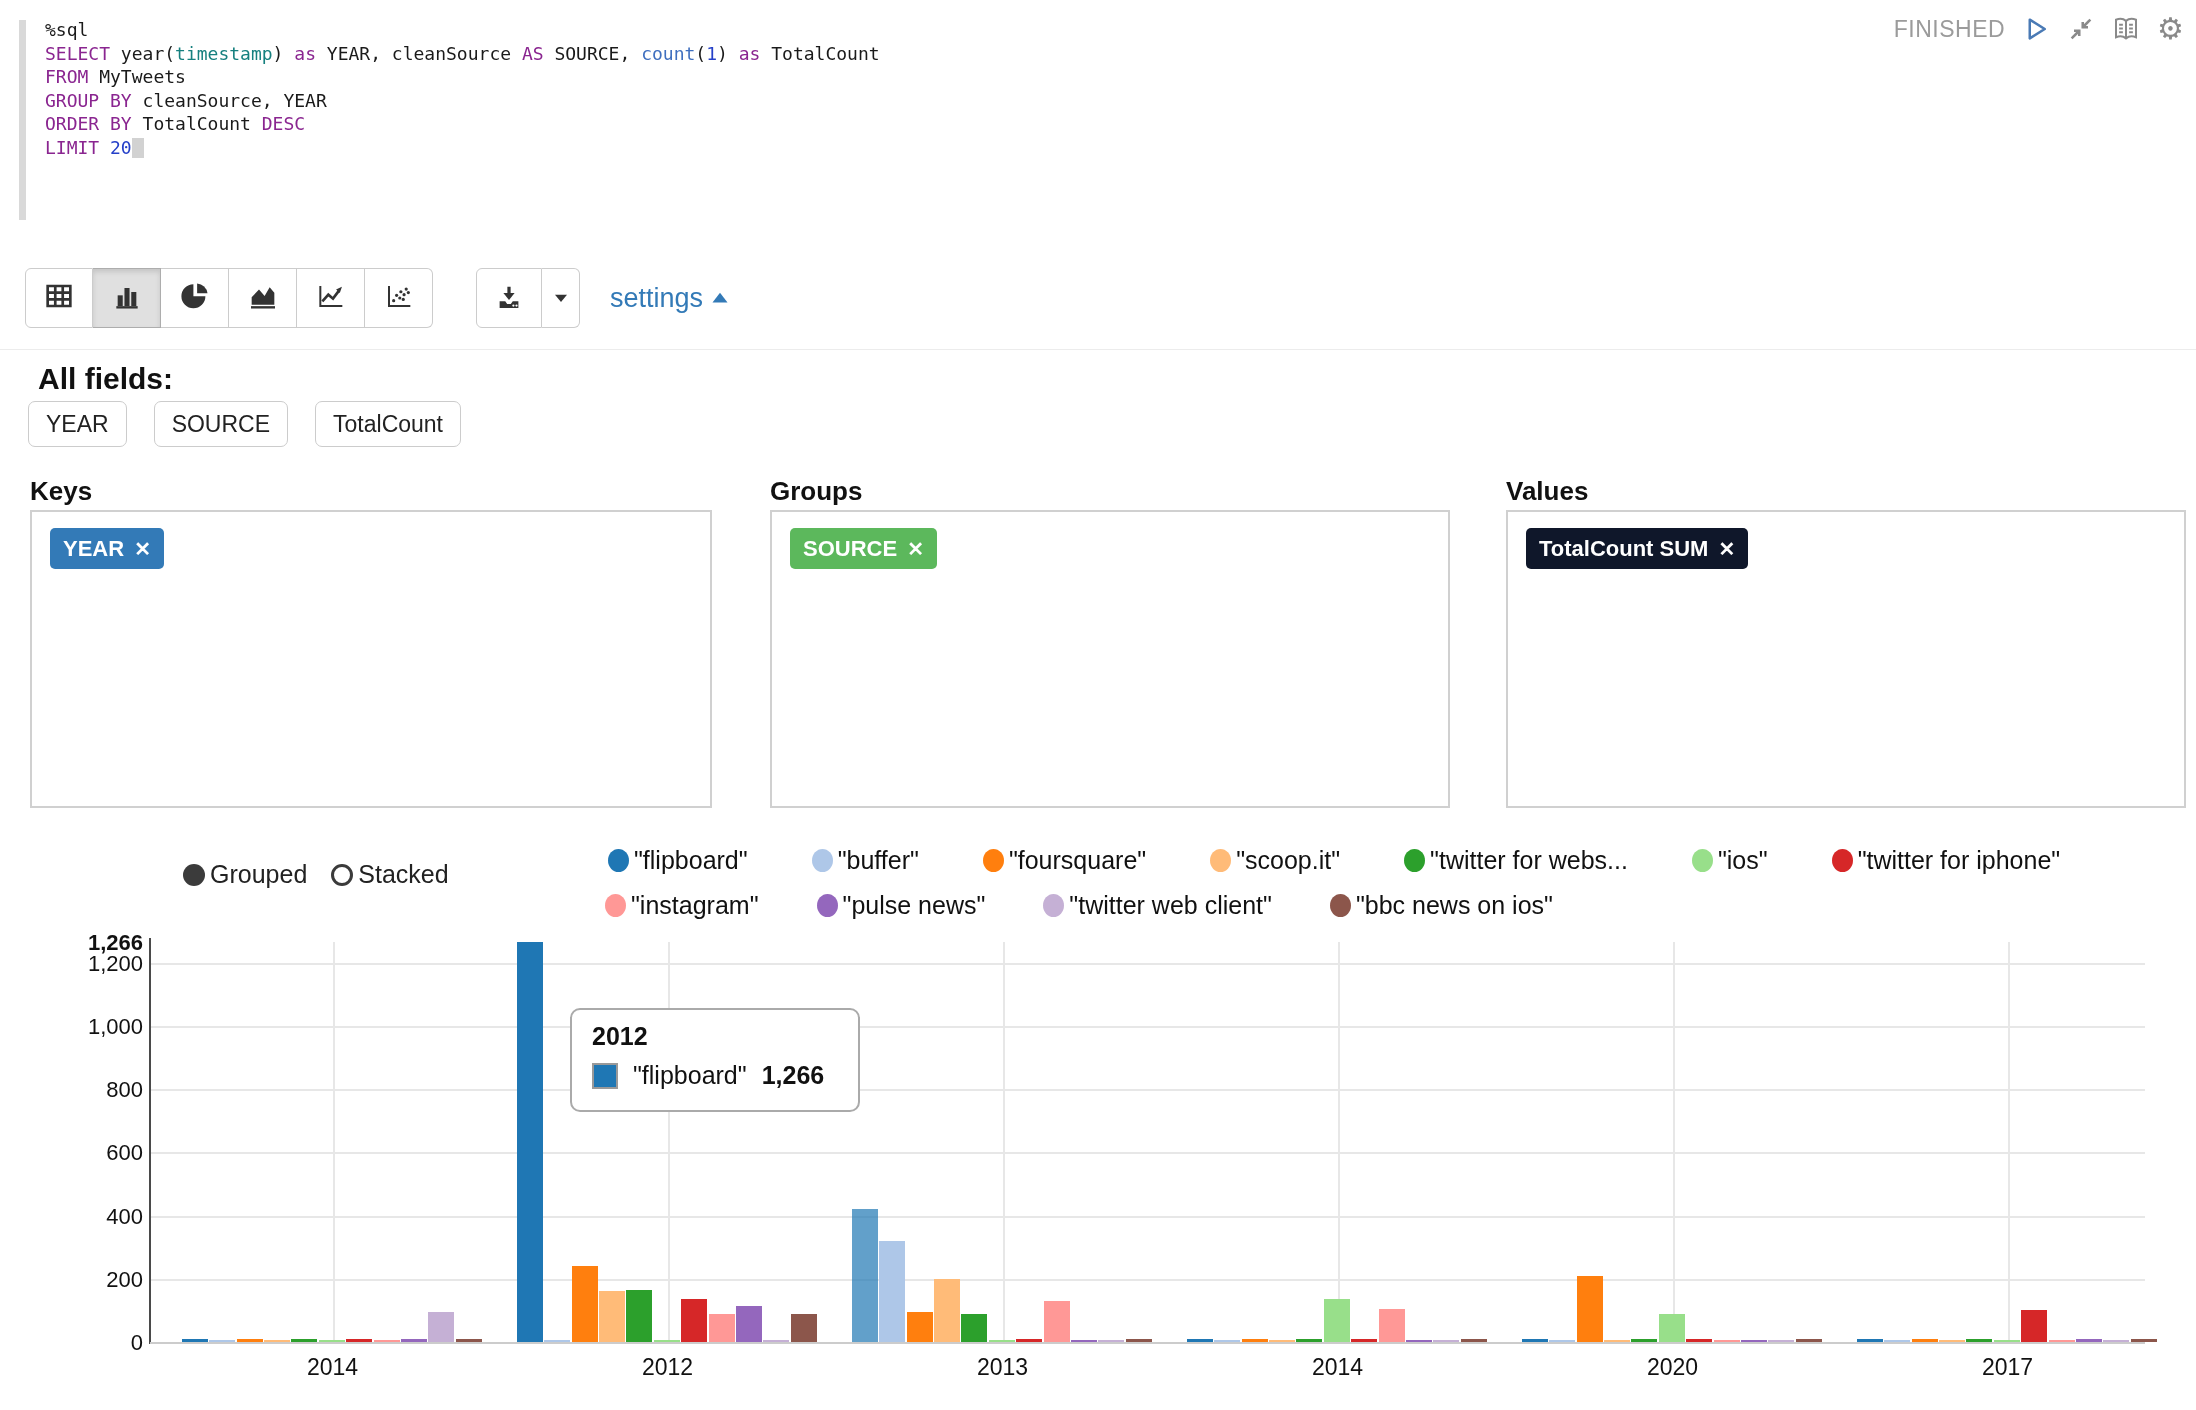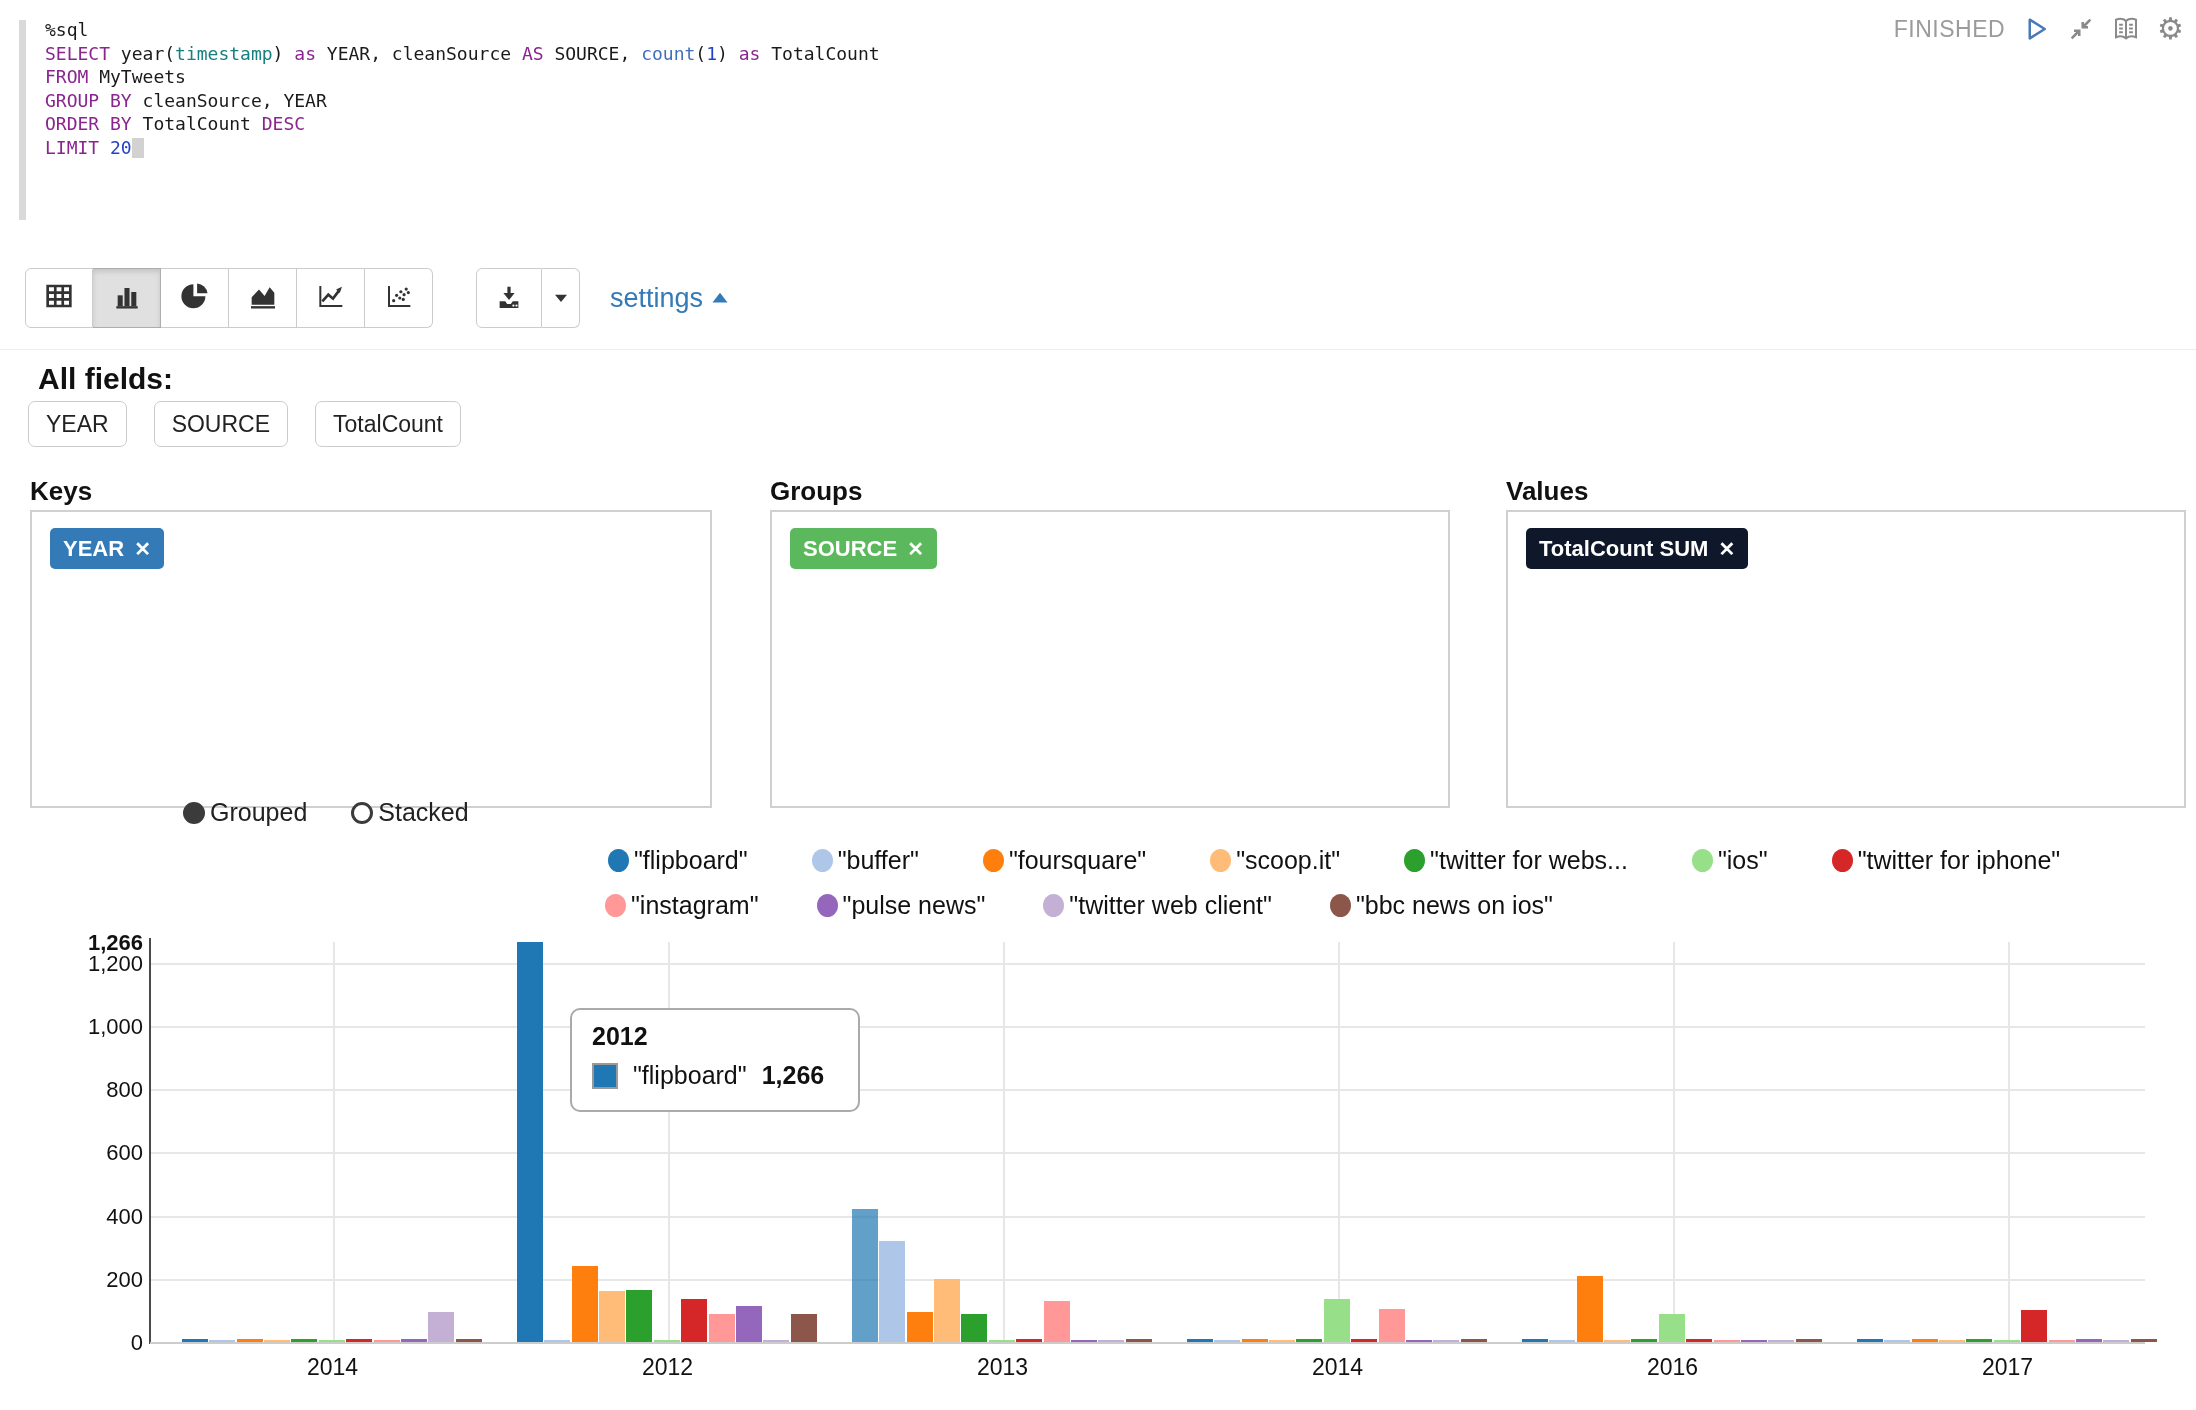--- a/index.html
+++ b/index.html
@@ -41,21 +41,21 @@
   #field-pills{left:28px;top:401px;display:flex;gap:27px;}
   .fpill{border:1.5px solid #ccc;border-radius:7px;padding:0 17px;height:44px;display:flex;align-items:center;font-size:23px;color:#222;background:#fff;}
 
   
   .panel-title{top:476px;font-size:26px;font-weight:bold;color:#111;}
   .panel-box{top:510px;height:298px;border:2px solid #d0d0d0;background:#fff;box-sizing:border-box;}
   .tagpill{position:absolute;left:18px;top:16px;border-radius:5px;padding:0 13px;height:41px;display:flex;align-items:center;gap:10px;color:#fff;font-size:22px;font-weight:bold;}
   .tag-x{font-weight:bold;font-size:20px;}
 
   
-  #mode-row{left:183px;top:798px;display:flex;gap:44px;align-items:center;}
+  #mode-row{left:183px;top:860px;display:flex;gap:24px;align-items:center;}
   .mode-item{display:flex;align-items:center;gap:5px;font-size:25px;color:#222;}
   .mode-dot{width:22px;height:22px;border-radius:50%;box-sizing:border-box;}
   .mode-dot.filled{background:#3b3b3b;}
   .mode-dot.open{background:#fff;border:3.5px solid #3b3b3b;}
   #legend-row1{left:608px;top:846px;display:flex;gap:64px;align-items:center;}
   #legend-row2{left:605px;top:891px;display:flex;gap:58px;align-items:center;}
   .leg-item{display:flex;align-items:center;gap:5px;font-size:25px;color:#111;white-space:nowrap;}
   .leg-dot{width:21px;height:23px;border-radius:50%;}
 
   
@@ -281,21 +281,21 @@
     <div class="hgrid" style="left: 150px; width: 1995px; top: 962.853px;"></div>
     <div class="vgrid" style="left: 332.5px; top: 942px; height: 400px;"></div>
     <div class="xtick" style="left: 272.5px; top: 1354px;">2014</div>
     <div class="vgrid" style="left: 667.5px; top: 942px; height: 400px;"></div>
     <div class="xtick" style="left: 607.5px; top: 1354px;">2012</div>
     <div class="vgrid" style="left: 1002.5px; top: 942px; height: 400px;"></div>
     <div class="xtick" style="left: 942.5px; top: 1354px;">2013</div>
     <div class="vgrid" style="left: 1337.5px; top: 942px; height: 400px;"></div>
     <div class="xtick" style="left: 1277.5px; top: 1354px;">2014</div>
     <div class="vgrid" style="left: 1672.5px; top: 942px; height: 400px;"></div>
-    <div class="xtick" style="left: 1612.5px; top: 1354px;">2016</div>
+    <div class="xtick" style="left: 1612.5px; top: 1354px;">2020</div>
     <div class="vgrid" style="left: 2007.5px; top: 942px; height: 400px;"></div>
     <div class="xtick" style="left: 1947.5px; top: 1354px;">2017</div>
     <div class="yaxis-line" style="left: 149px; top: 938px; height: 406px;"></div>
     <div class="xaxis-line" style="left: 150px; top: 1342px; width: 1995px;"></div>
     <div class="ytick" style="left: 53px; top: 1330px;">0</div>
     <div class="ytick" style="left: 53px; top: 1266.81px;">200</div>
     <div class="ytick" style="left: 53px; top: 1203.62px;">400</div>
     <div class="ytick" style="left: 53px; top: 1140.43px;">600</div>
     <div class="ytick" style="left: 53px; top: 1077.24px;">800</div>
     <div class="ytick" style="left: 53px; top: 1014.04px; text-align: right;">1,000</div>

